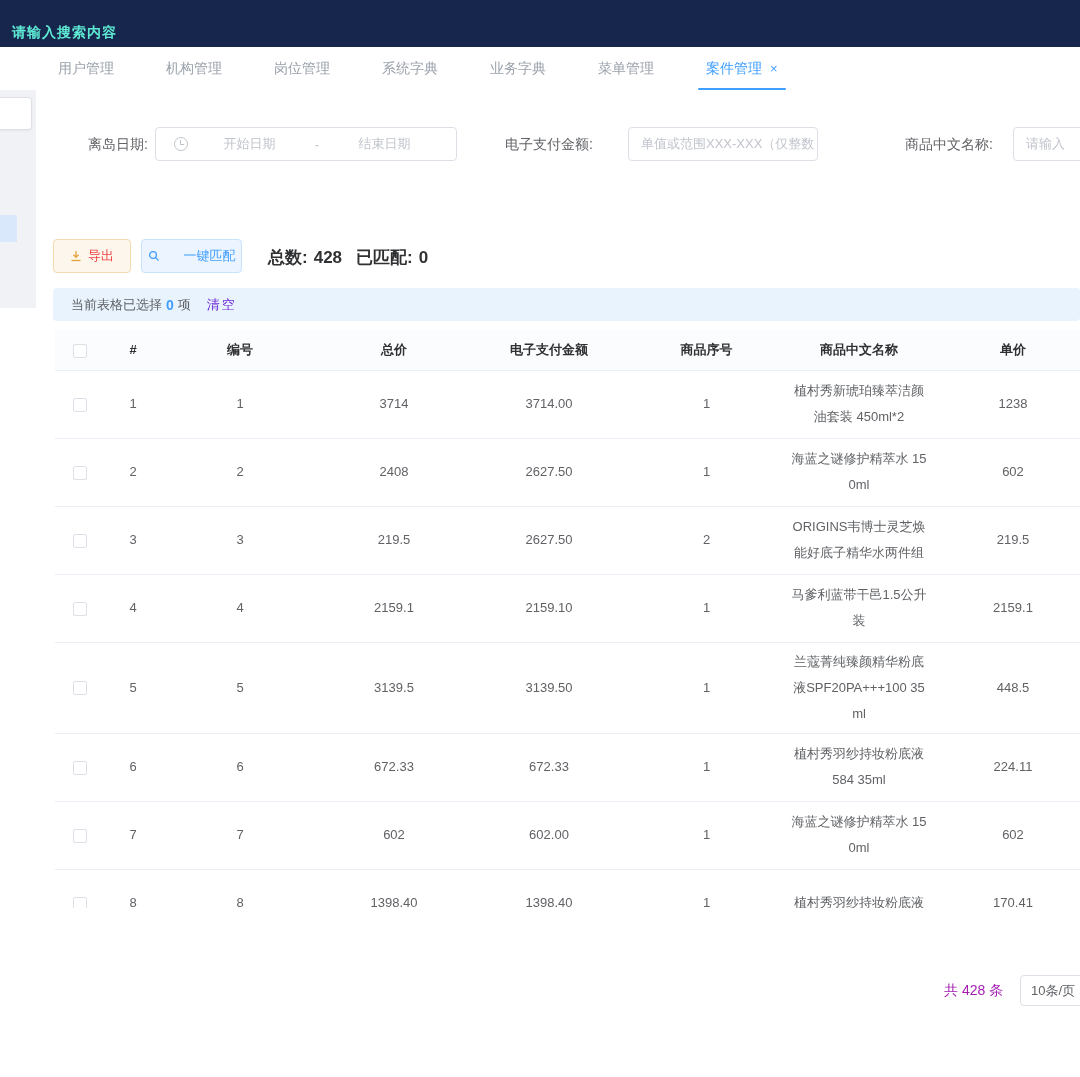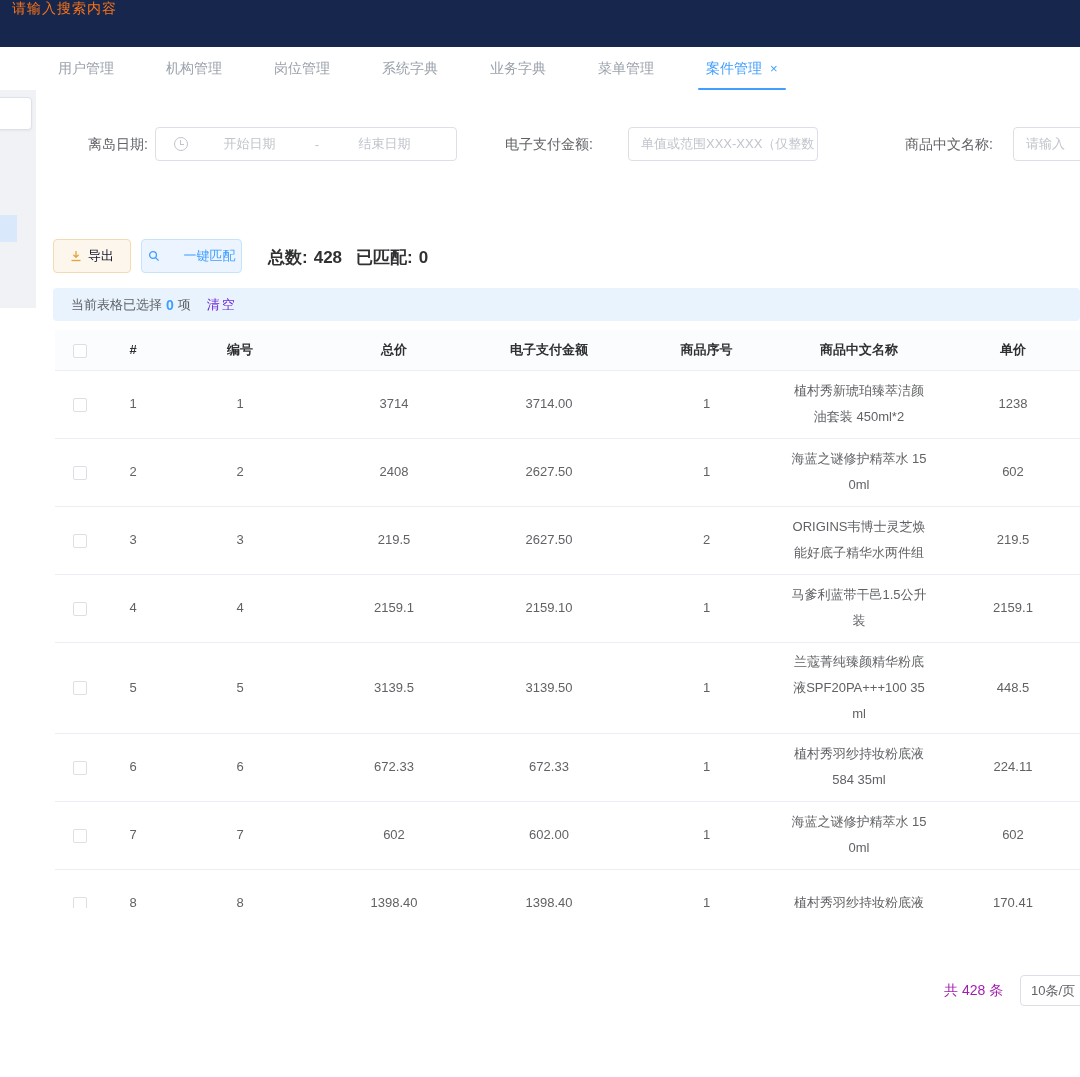--- a/index.html
+++ b/index.html
@@ -4,21 +4,21 @@
 <style>
   * { margin:0; padding:0; box-sizing:border-box; }
   body { background:#fff; }
   .screen{
     position:relative; width:1080px; height:1077px; overflow:hidden;
     background:#fff; font-family:"Liberation Sans","DejaVu Sans",sans-serif;
     color:#606266;
   }
   
   .topbar{ position:absolute; left:0; top:0; width:1080px; height:47px; background:#17264d; }
-  .topbar .search{ position:absolute; left:12px; top:0; font-size:14px; font-weight:400; color:#f97316; letter-spacing:1px; cursor:text; }
+  .topbar .search{ position:absolute; left:12px; top:24px; font-size:14px; font-weight:700; color:#5eead4; letter-spacing:1px; cursor:text; }
   
   .tabbar{ position:absolute; left:0; top:47px; width:1080px; height:43px; background:#ffffff; display:flex; align-items:stretch; padding-left:58px; }
   .tab{ position:relative; display:flex; align-items:center; margin-right:52px; font-size:14px; color:#9aa1ab; cursor:pointer; white-space:nowrap; }
   .tab.active{ color:#409eff; }
   .tab.active::after{ content:''; position:absolute; left:-8px; right:-8px; bottom:0; height:2px; background:#409eff; border-radius:1px; }
   .tab .close{ margin-left:8px; font-size:13px; color:#409eff; }
   
   .gray-strip{ position:absolute; left:0; top:90px; width:36px; height:218px; background:#f0f2f5; }
   .blue-frag{ position:absolute; left:0; top:215px; width:17px; height:27px; background:#d9e8fa; }
   .white-box-frag{ position:absolute; left:-8px; top:97px; width:40px; height:33px; background:#fff; border:1px solid #dde1e7; border-radius:4px; box-shadow:0 1px 3px rgba(0,0,0,.05); }
@@ -28,21 +28,21 @@
   .date-range{ left:155px; width:302px; padding:0 10px; }
   .date-range .ph{ flex:1; text-align:center; }
   .date-range .sep{ color:#c0c4cc; padding:0 4px; }
   .clock{ width:14px; height:14px; border:1.4px solid #c0c4cc; border-radius:50%; position:relative; margin-left:8px; flex:none; }
   .clock::after{ content:''; position:absolute; left:5px; top:2px; width:1.4px; height:5px; background:#c0c4cc; }
   .clock::before{ content:''; position:absolute; left:5px; top:6px; width:4px; height:1.4px; background:#c0c4cc; }
   .epay-input{ left:628px; width:190px; padding:0 12px; overflow:hidden; white-space:nowrap; }
   .name-input{ left:1013px; width:90px; padding:0 12px; }
   
   .btn{ position:absolute; top:239px; height:34px; border-radius:4px; display:flex; align-items:center; justify-content:center; font-size:13px; cursor:pointer; }
-  .btn-export{ left:53px; width:78px; background:#fdf6ec; border:1px solid #f5dab1; color:#0f172a; }
+  .btn-export{ left:53px; width:78px; background:#fdf6ec; border:1px solid #f5dab1; color:#ef4444; }
   .btn-match{ left:141px; width:101px; background:#ecf5ff; border:1px solid #c6e2ff; color:#409eff;gap:18px; }
   .btn .ic{ margin-right:6px; display:flex; align-items:center; }
   .stats{ position:absolute; left:268px; top:246px; font-size:17px; color:#303133; font-weight:600; }
   .stats b{ font-weight:700; padding:0 14px 0 6px; }
   .stats b:last-child{ padding-right:0; }
   
   .selbar{ position:absolute; left:53px; top:288px; width:1027px; height:33px; background:#e8f3fd; border-radius:4px; display:flex; align-items:center; padding-left:18px; font-size:13px; color:#606266; }
   .selbar .cnt{ color:#409eff; font-weight:700; padding:0 4px; font-size:14px; }
   .selbar .clear{ color:#6d28d9; margin-left:16px; cursor:pointer; letter-spacing:2px; }
   

